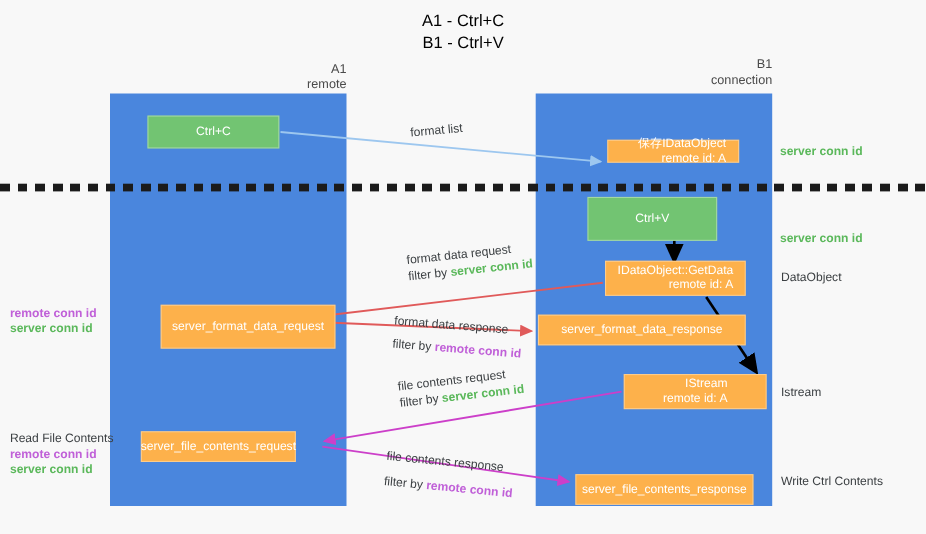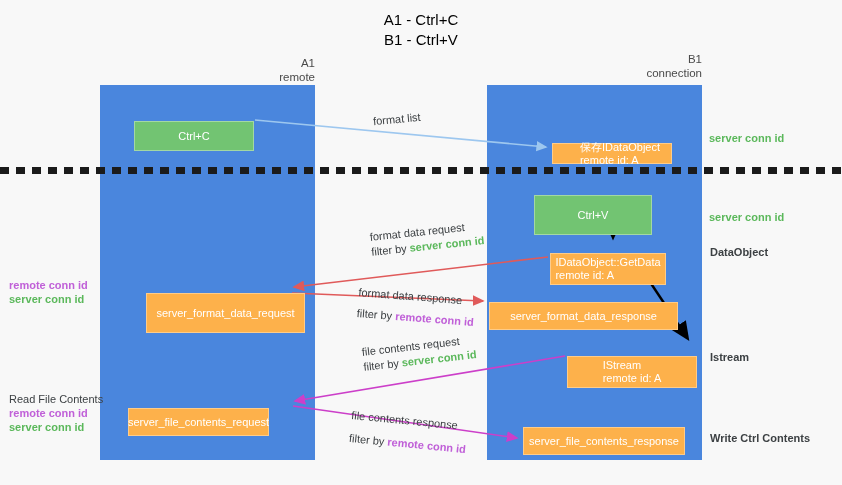--- a/index.html
+++ b/index.html
@@ -31,48 +31,47 @@
   #head-b1 { left: 487px; top: 52px; width: 215px; }
 
   
   .lane { background: #4a86dd; }
   #lane-a1 { left: 100px; top: 85px; width: 215px; height: 375px; }
   #lane-b1 { left: 487px; top: 85px; width: 215px; height: 375px; }
 
   
   .node {
     display: flex; align-items: center; justify-content: center;
-    text-align: left; color: #ffffff; font-size: 11px;
+    text-align: right; color: #ffffff; font-size: 11px;
     line-height: 13px; white-space: pre;
     border: 1px solid rgba(255,255,255,0.35);
-    margin-top: 16px;
   }
   .green  { background: #72c472; }
   .orange { background: #fdb14b; }
 
   
   #n-ctrlc { left: 134px; top: 105px; width: 120px; height: 30px; }
   #n-ctrlv { left: 534px; top: 179px; width: 118px; height: 40px; }
 
   
   #n-store   { left: 552px; top: 127px; width: 120px; height: 21px; padding-left: 16px; }
-  #n-getdata { left: 550px; top: 237px; width: 116px; height: 32px; }
+  #n-getdata { left: 550px; top: 237px; width: 128px; height: 32px; }
   #n-fmtresp { left: 489px; top: 286px; width: 189px; height: 28px; }
   #n-istream { left: 567px; top: 340px; width: 130px; height: 32px; }
-  #n-filresp { left: 523px; top: 411px; width: 162px; height: 28px; }
+  #n-filresp { left: 523px; top: 431px; width: 162px; height: 28px; }
 
   
   #n-fmtreq { left: 146px; top: 277px; width: 159px; height: 40px; }
   #n-filreq { left: 128px; top: 392px; width: 141px; height: 28px; }
 
   
   .ann { font-size: 11px; line-height: 14px; white-space: pre; font-weight: bold; }
   .c-remote { color: #c060d8; }
   .c-server { color: #5bb85b; }
-  .plain    { color: #3c4043; font-weight: bold; }
+  .plain    { color: #3c4043; font-weight: normal; }
 
   #ann-r1 { left: 709px; top: 131px; }
   #ann-r2 { left: 709px; top: 210px; }
   #ann-r3 { left: 710px; top: 245px; }
   #ann-r4 { left: 710px; top: 350px; }
   #ann-r5 { left: 710px; top: 431px; }
 
   #ann-l1 { left: 9px;  top: 278px; }
   #ann-l2 { left: 9px;  top: 392px; }
 

